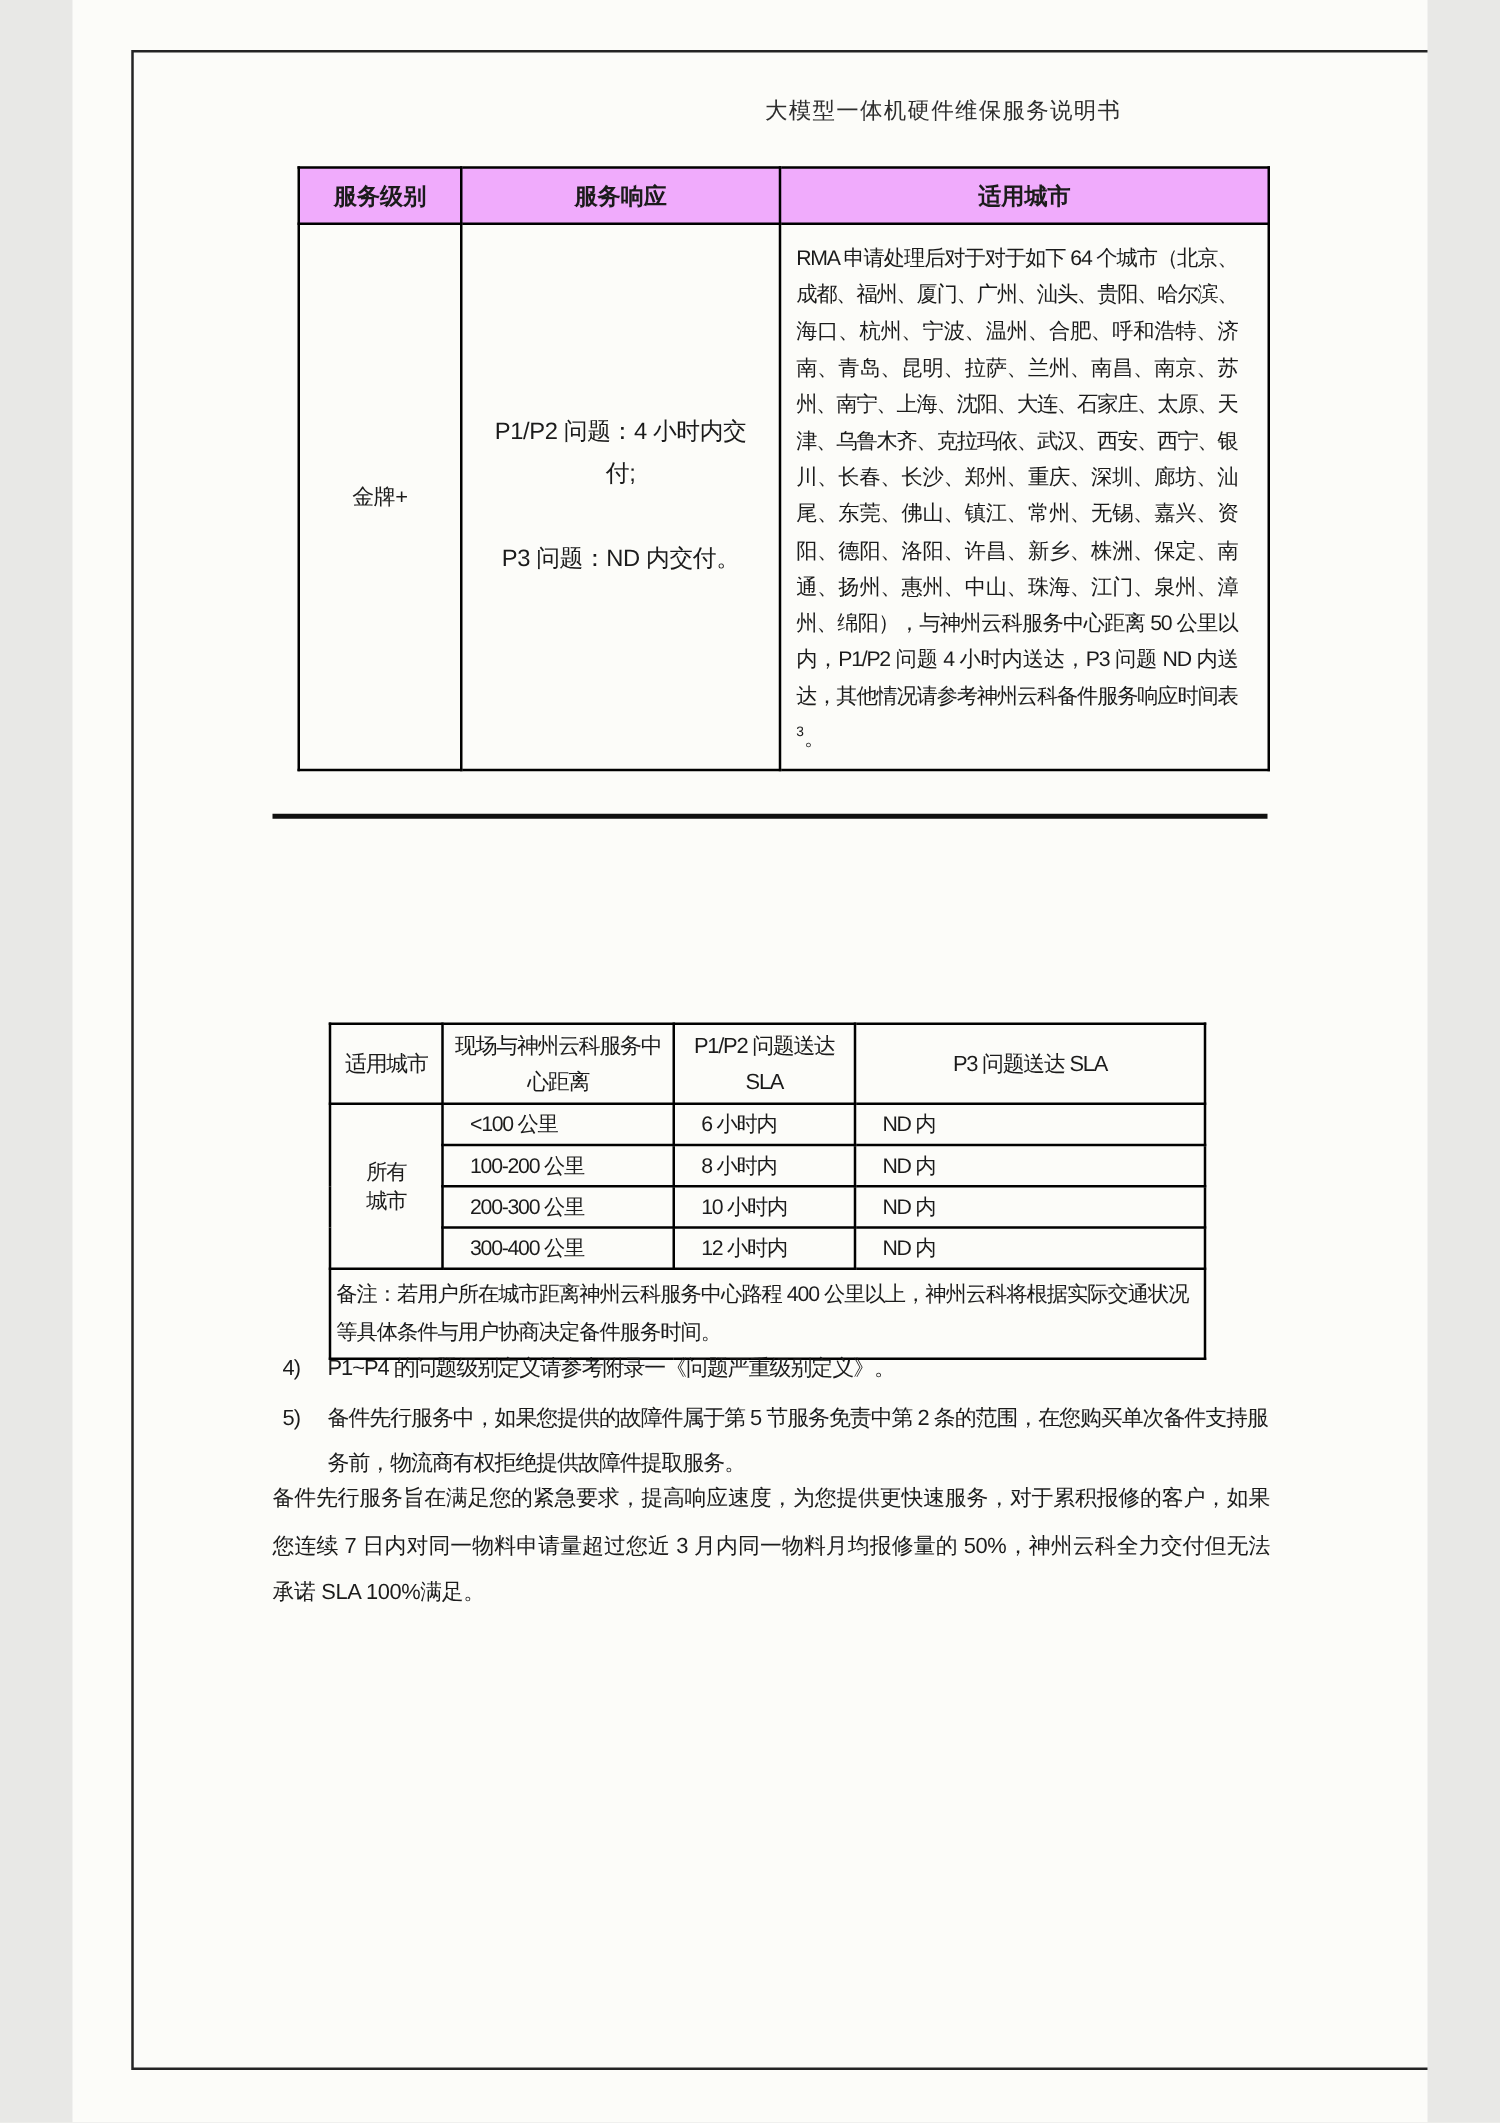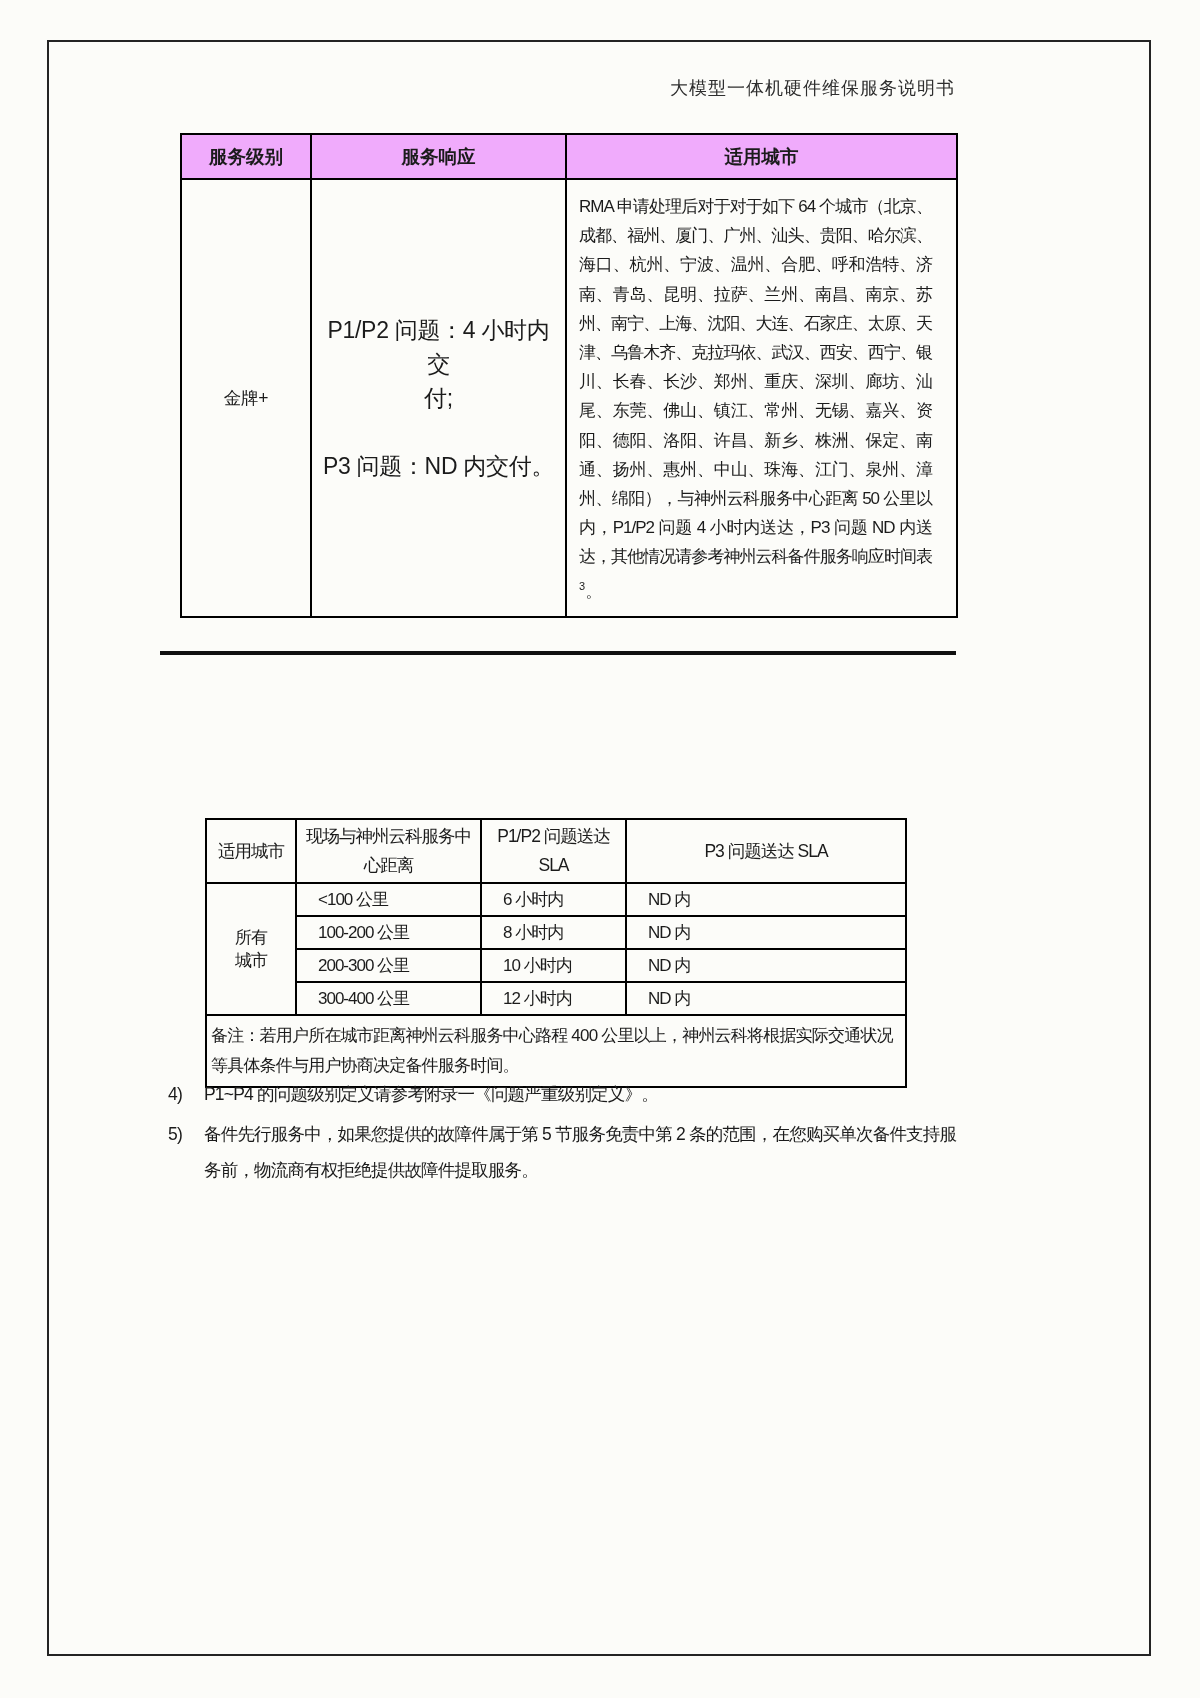--- a/index.html
+++ b/index.html
@@ -1,17 +1,17 @@
 <!DOCTYPE html>
 <html><head>
 <meta charset="utf-8">
 <style>
   html,body{margin:0;padding:0;background:#e8e8e6;}
   .page{
-    position:relative;width:1200px;height:1698px;margin:0 auto;
+    position:relative;width:1084px;height:1698px;margin:0 auto;
     background:#fcfcf9;color:#1b1b1b;
     font-family:"Liberation Sans","DejaVu Sans",sans-serif;
     overflow:hidden;
   }
   .frame{
     position:absolute;left:47px;top:40px;width:1104px;height:1616px;
     border:2px solid #242424;box-sizing:border-box;pointer-events:none;
   }
   .doc-title{
     position:absolute;top:76px;right:245px;
@@ -25,21 +25,21 @@
   .t1 th{
     height:41px;background:#f0abfc;font-weight:bold;
     font-size:18.5px;text-align:center;vertical-align:middle;
   }
   .t1 .row-body{height:407px;}
   .t1 .cell-level{
     text-align:center;vertical-align:middle;font-size:17.5px;letter-spacing:-0.3px;
   }
   .t1 .cell-resp{
     text-align:center;vertical-align:middle;white-space:pre-line;
-    font-size:23px;line-height:34px;letter-spacing:-0.3px;padding:16px 10px;
+    font-size:19px;line-height:34px;letter-spacing:-0.3px;padding:16px 10px;
   }
   .t1 .cell-cities{
     vertical-align:top;padding:12px 24px 10px 12px;
     font-size:17px;letter-spacing:-1px;line-height:29.2px;
     text-align:justify;text-align-last:left;
   }
   .cell-cities sup{font-size:11px;letter-spacing:0;}
   
   .rule{position:absolute;left:160px;top:651px;width:796px;height:4px;background:#101010;}
   .notes-top{position:absolute;left:160px;top:670px;width:797px;font-size:17.5px;letter-spacing:-0.6px;}
@@ -147,14 +147,15 @@
     <div class="note-item">
       <span class="note-num">4)</span>
       <span class="note-text">P1~P4 的问题级别定义请参考附录一《问题严重级别定义》。</span>
     </div>
     <div class="note-item">
       <span class="note-num">5)</span>
       <span class="note-text">备件先行服务中，如果您提供的故障件属于第 5 节服务免责中第 2 条的范围，在您购买单次备件支持服务前，物流商有权拒绝提供故障件提取服务。</span>
     </div>
   </div>
 
+  <div class="closing">备件先行服务旨在满足您的紧急要求，提高响应速度，为您提供更快速服务，对于累积报修的客户，如果您连续 7 日内对同一物料申请量超过您近 3 月内同一物料月均报修量的 50%，神州云科全力交付但无法承诺 SLA 100%满足。</div>
 
 </div>
 
 </body></html>

